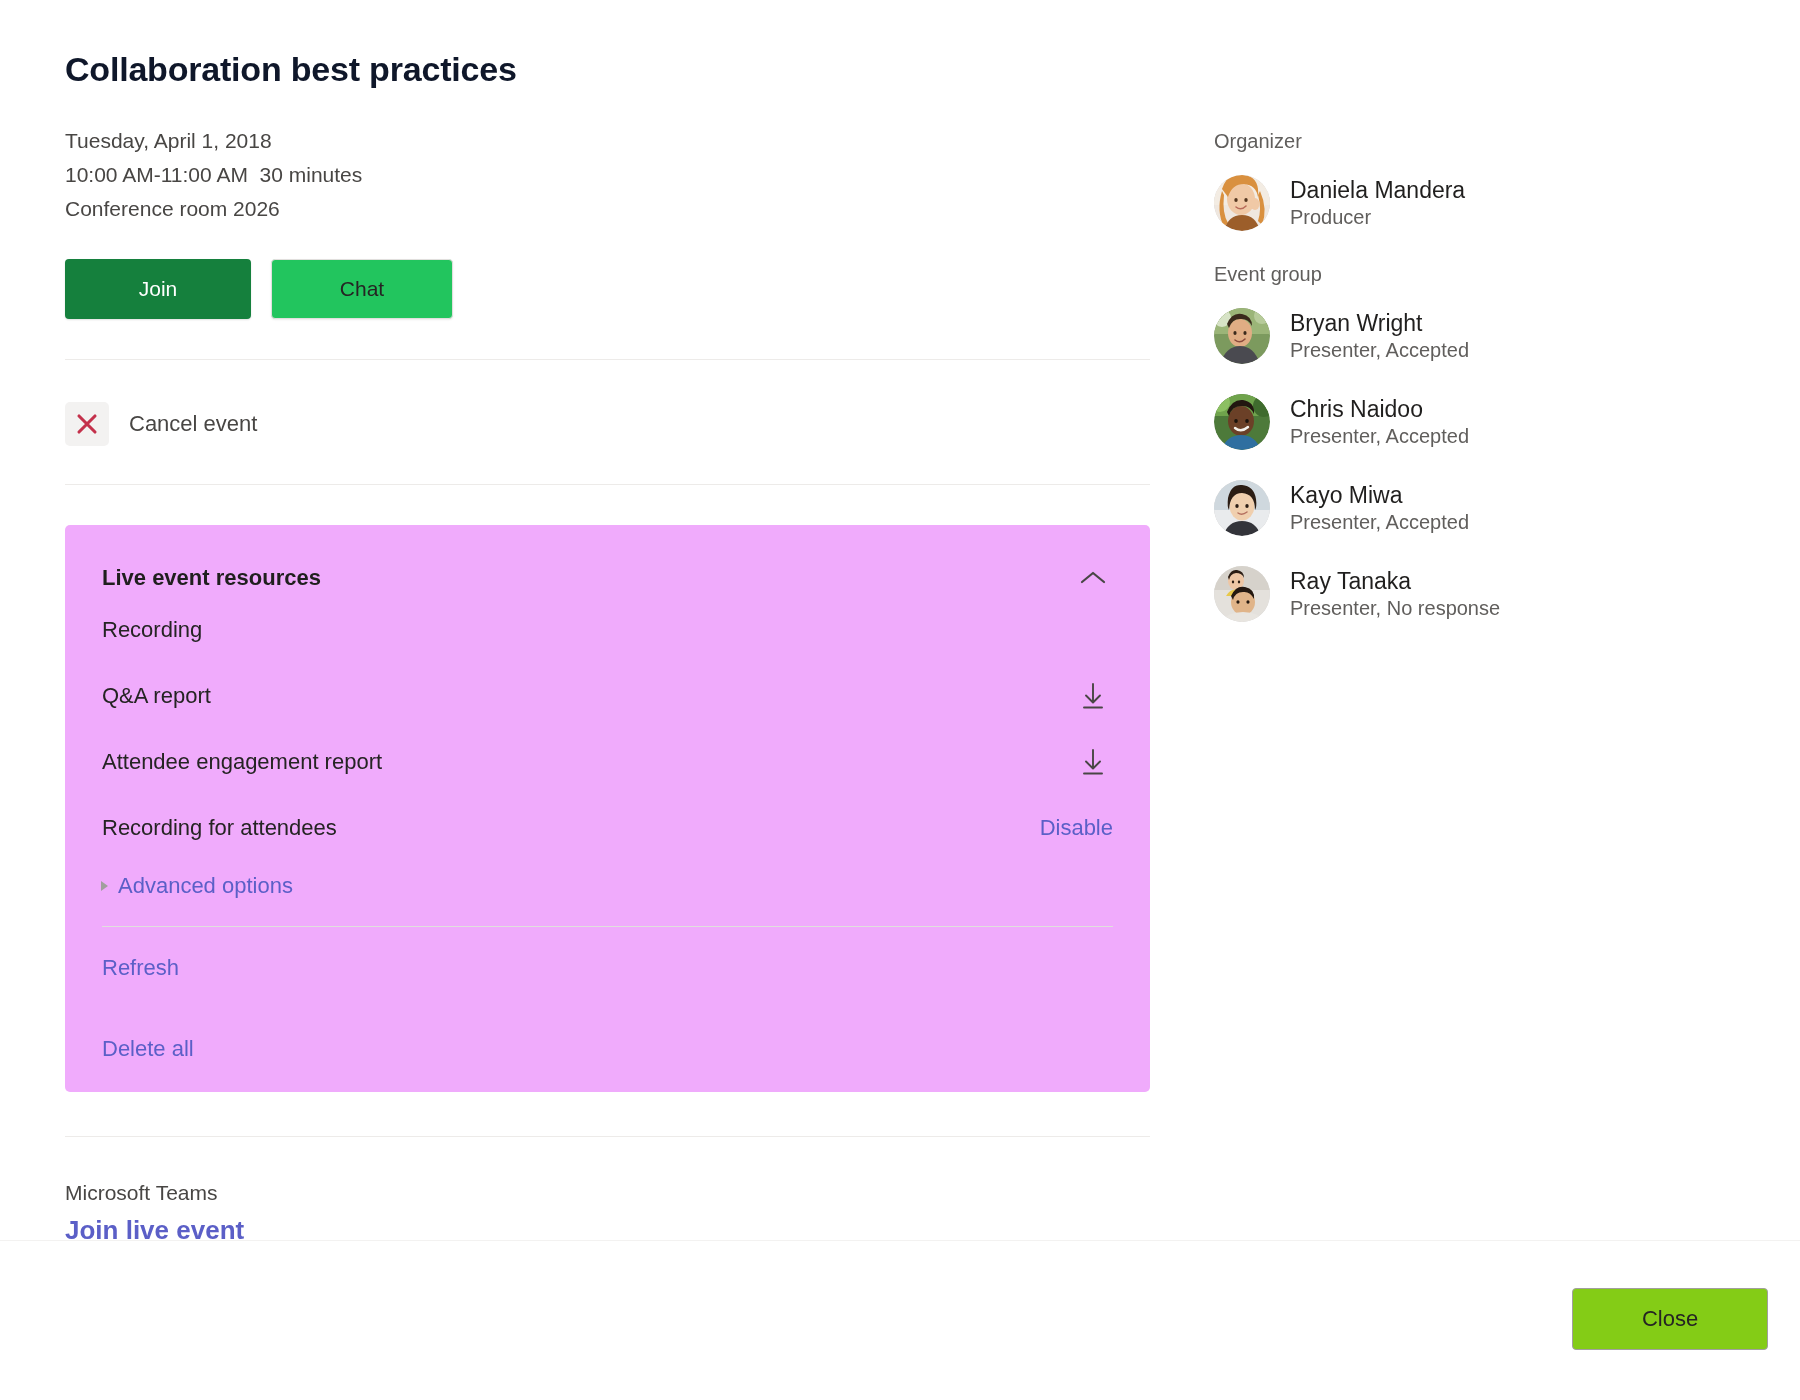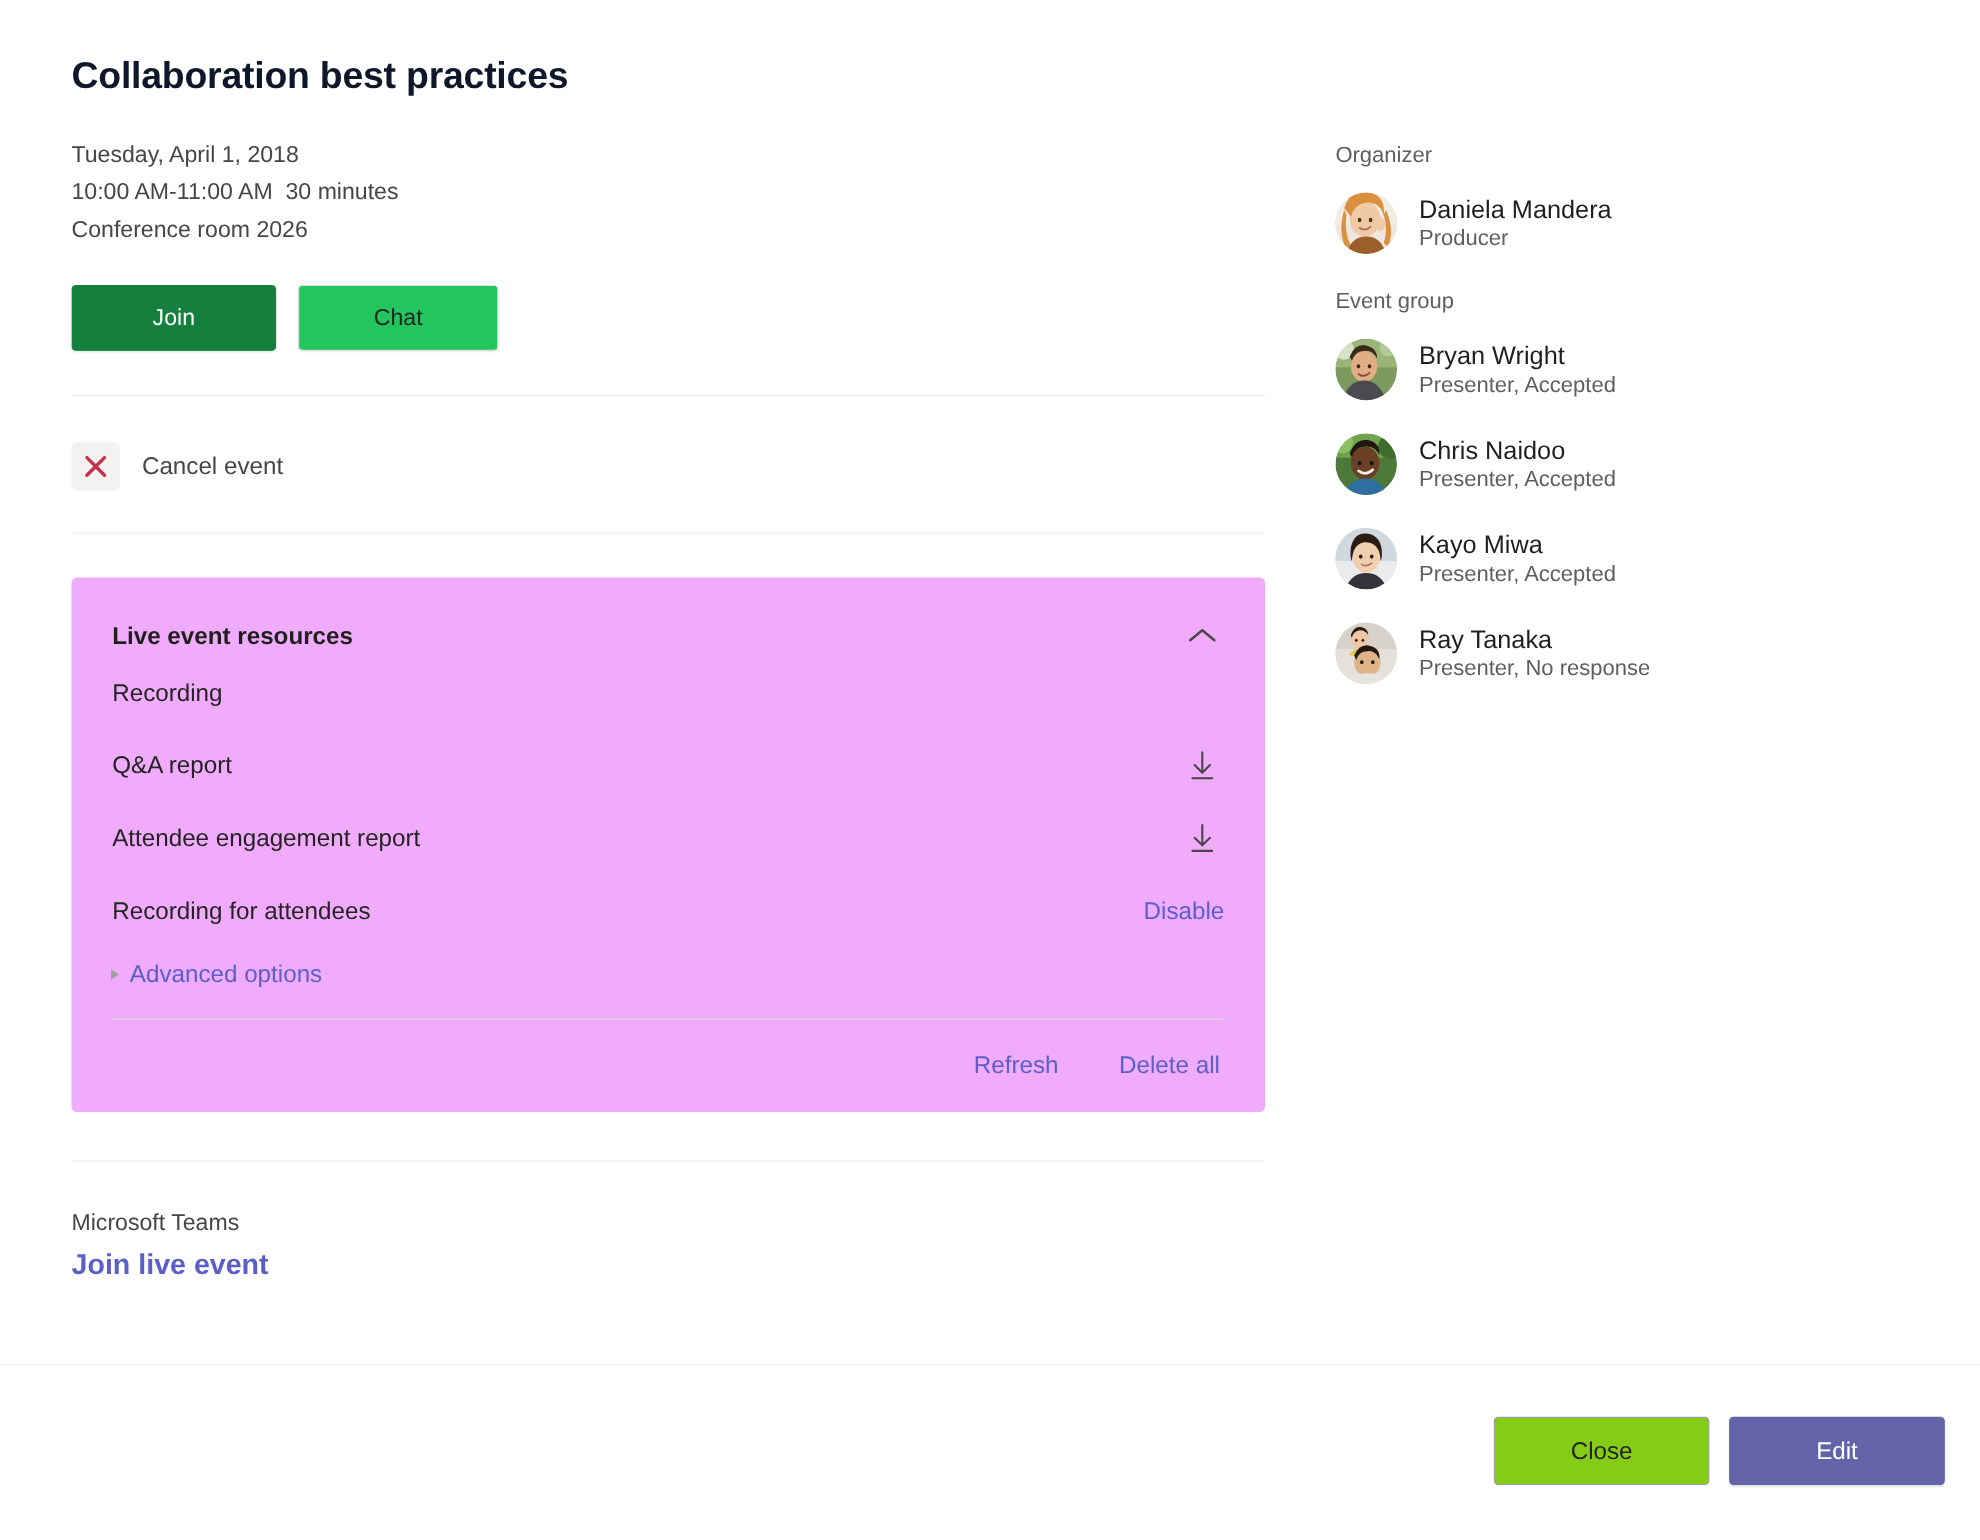--- a/index.html
+++ b/index.html
@@ -190,20 +190,21 @@
     border: 0;
     border-top: 1px solid #e1dfdd;
     margin: 27px 0 0 0;
   }
   .panel-footer {
     display: flex;
     justify-content: flex-end;
     gap: 55px;
     padding-top: 28px;
     padding-right: 4px;
+    flex-direction: column;
   }
   .panel-footer-link {
     font-size: 22px;
     color: #5b5fc7;
     cursor: pointer;
   }
 
   
   .teams-block { margin-top: 44px; }
   .teams-label {
@@ -543,16 +544,15 @@
           <span class="person-name">Ray Tanaka</span>
           <span class="person-role">Presenter, No response</span>
         </span>
       </div>
 
     </div>
   </div>
 
   <div class="footer-actions">
     <button class="btn btn-close">Close</button>
-    <button class="btn btn-edit">Edit</button>
   </div>
 
 </div>
 
 </body></html>

